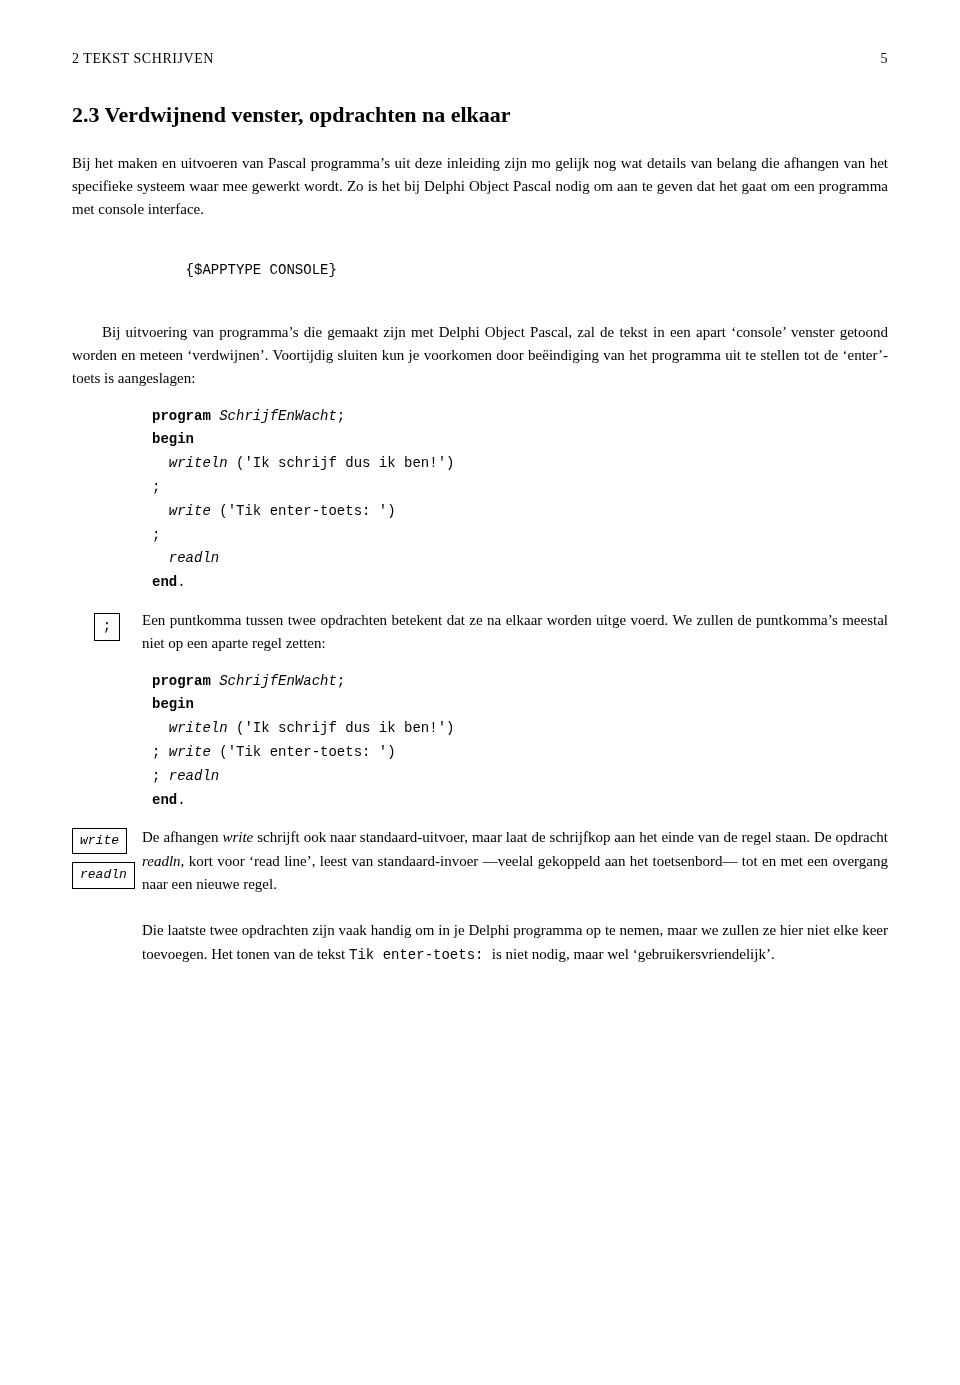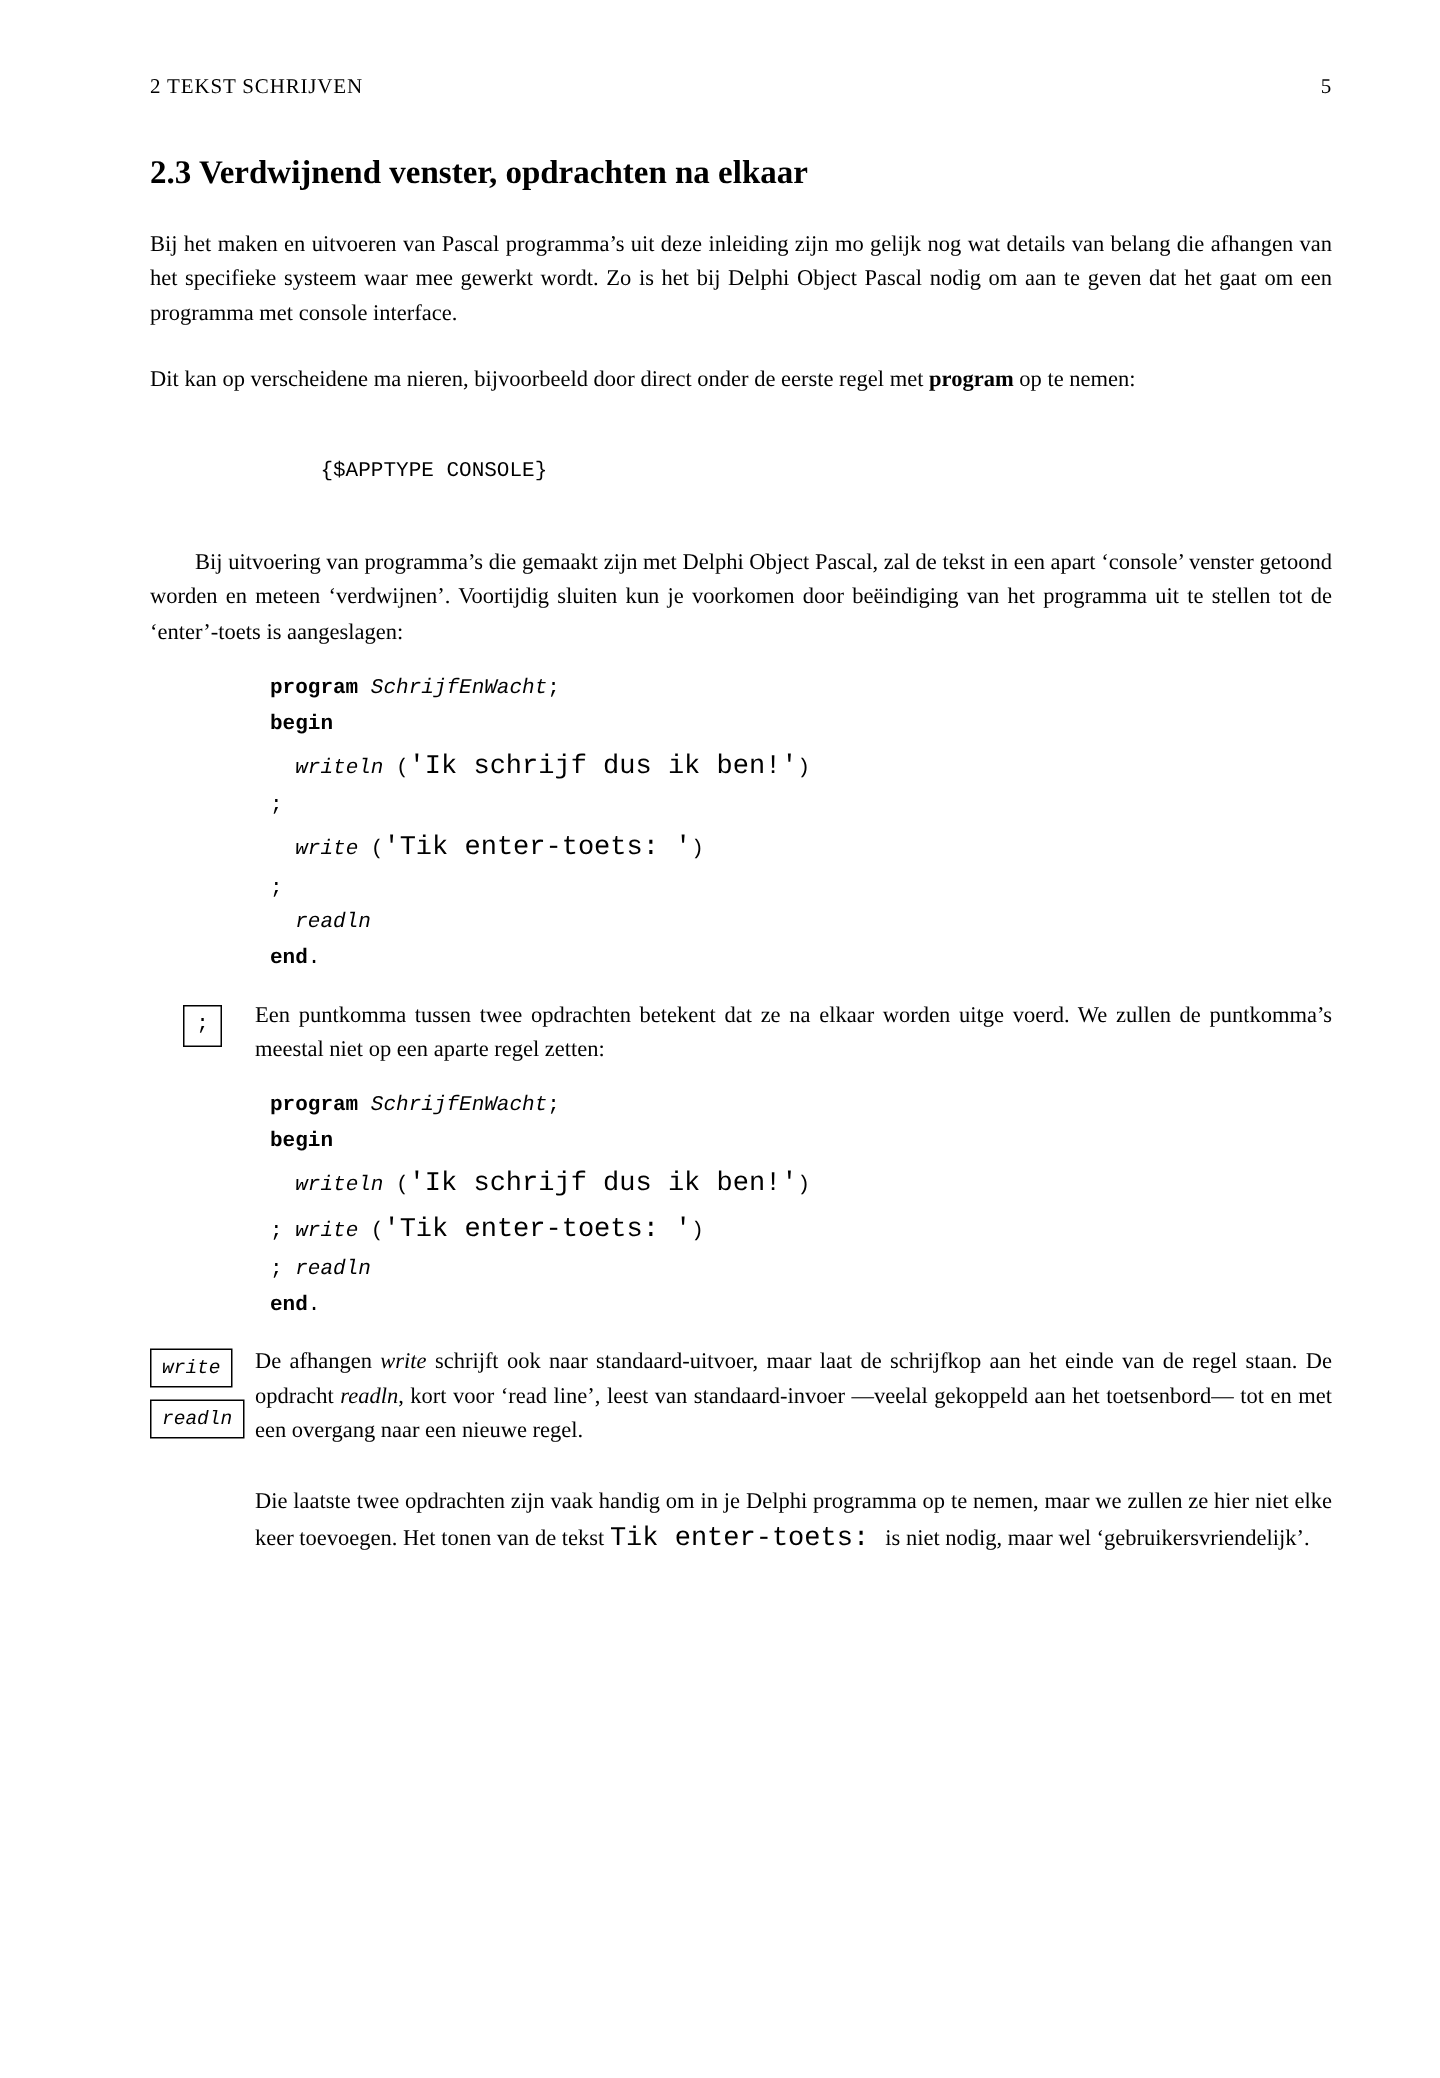--- a/index.html
+++ b/index.html
@@ -6,21 +6,21 @@
     body {
       background: #ffffff;
       font-family: "Times New Roman", Times, serif;
       font-size: 15px;
       line-height: 1.55;
       color: #000000;
     }
     .page {
       width: 960px;
       min-height: 1385px;
-      padding: 48px 72px 48px 100px;
+      padding: 48px 72px 48px 72px;
       position: relative;
     }
     .page-header {
       display: flex;
       justify-content: space-between;
       margin-bottom: 28px;
       font-size: 14px;
       font-variant: small-caps;
       letter-spacing: 0.04em;
     }
@@ -36,21 +36,21 @@
     }
     .code-block {
       font-family: "Courier New", Courier, monospace;
       font-size: 14px;
       margin: 14px 0 14px 80px;
       line-height: 1.7;
       white-space: pre;
     }
     .code-inline {
       font-family: "Courier New", Courier, monospace;
-      font-size: 18px;
+      font-size: 14px;
     }
     .marginal-note-row {
       display: flex;
       align-items: flex-start;
       margin-bottom: 10px;
       position: relative;
     }
     .marginal-note {
       min-width: 70px;
       display: flex;
@@ -113,23 +113,20 @@
     <span>2   TEKST SCHRIJVEN</span>
     <span>5</span>
   </div>
 
   <h2>2.3   Verdwijnend venster, opdrachten na elkaar</h2>
 
   <p class="no-indent">
     <span>Bij het maken en uitvoeren van Pascal programma’s uit deze inleiding zijn mo­ gelijk nog wat details van belang die afhangen van het specifieke systeem waar­ mee gewerkt wordt. Zo is het bij Delphi Object Pascal nodig om aan te geven dat het gaat om een programma met console interface.</span>
   </p>
 
-  <p class="no-indent">
-    <span>Dit kan op verscheidene ma­ nieren, bijvoorbeeld door direct onder de eerste regel met </span><strong>program</strong><span> op te nemen:</span>
-  </p>
 
   <div class="code-block">
     <span>{$APPTYPE CONSOLE}</span>
   </div>
 
 
   <p class="normal-para">
     <span>Bij uitvoering van programma’s die gemaakt zijn met Delphi Object Pascal, zal de tekst in een apart ‘console’ venster getoond worden en meteen ‘verdwijnen’. Voortijdig sluiten kun je voorkomen door beëindiging van het programma uit te stellen tot de ‘enter’-toets is aangeslagen:</span>
   </p>
 

